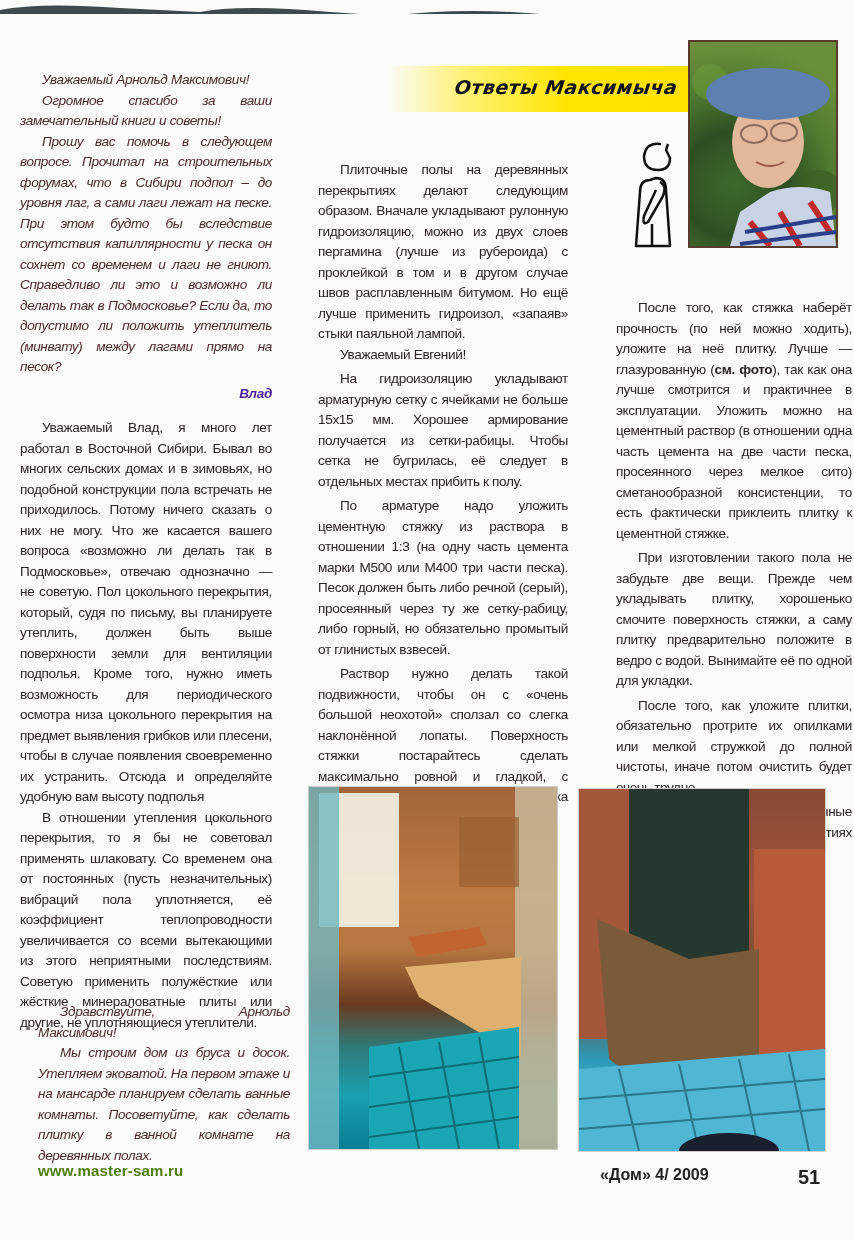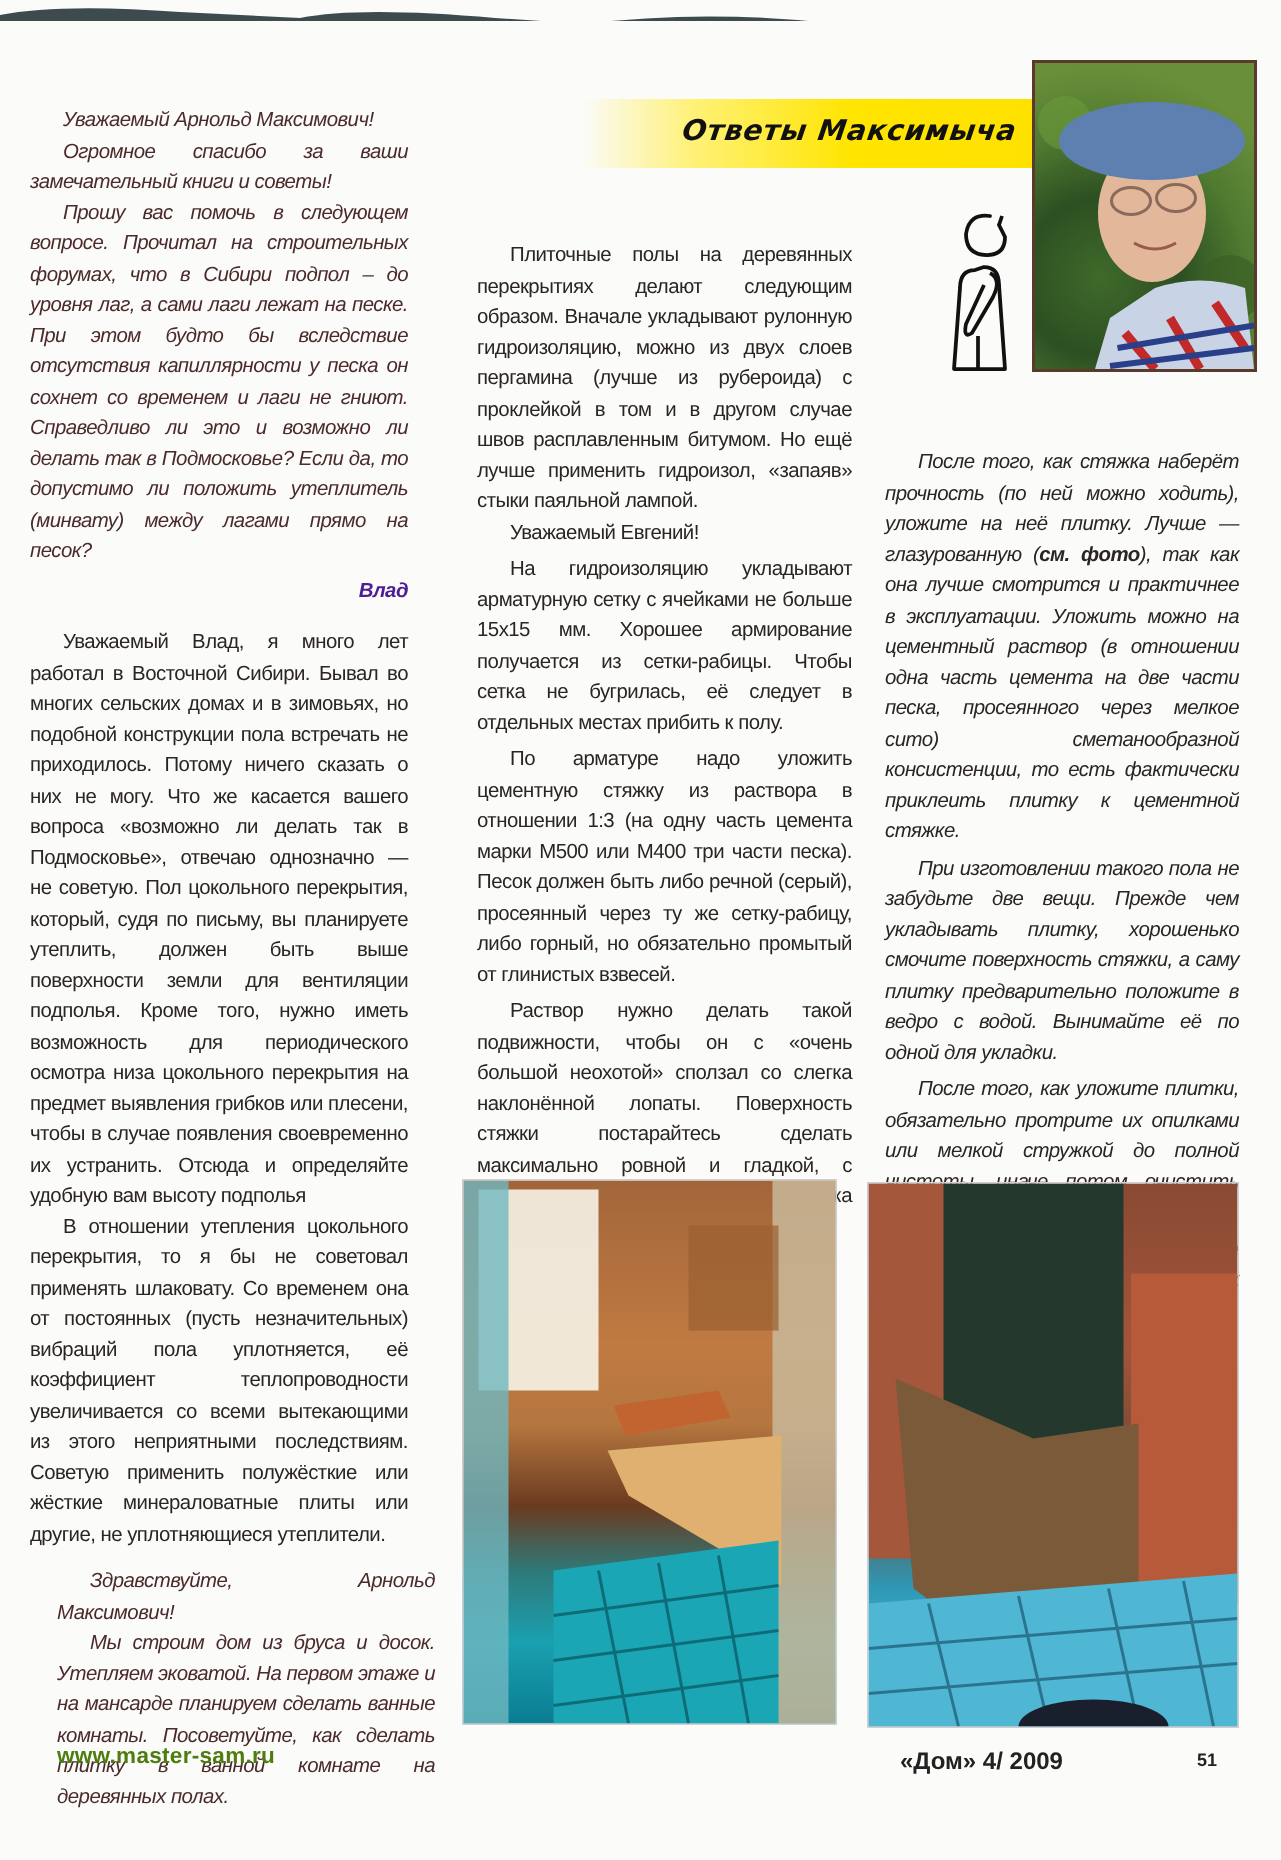--- a/index.html
+++ b/index.html
@@ -12,23 +12,23 @@
   .top-wave { position: absolute; left: 0; top: 0; width: 854px; height: 22px; }
   .col { position: absolute; font-size: 13.6px; line-height: 20.5px; text-align: justify; letter-spacing: -0.35px; }
   .col p { margin: 0; text-indent: 22px; }
   .letter { color: #4a2a2a; font-style: italic; }
   .letter p { text-indent: 22px; }
   .signature { text-align: right; font-weight: bold; font-style: italic; margin-top: 6px !important; text-indent: 0 !important; color: #4c1d95; }
   .gap { height: 14px; }
   .gap-sm { height: 4px; }
 
   #col-left { left: 20px; top: 70px; width: 252px; }
-  #letter2 { position: absolute; left: 38px; top: 1044px; width: 252px; }
+  #letter2 { position: absolute; left: 38px; top: 1002px; width: 252px; }
   #col-mid { left: 318px; top: 160px; width: 250px; }
-  #col-right { left: 590px; top: 298px; width: 236px; font-style: italic; }
+  #col-right { left: 616px; top: 298px; width: 236px; }
 
   .banner {
     position: absolute; left: 388px; top: 66px; width: 300px; height: 46px;
     background: linear-gradient(90deg, rgba(255,241,120,0) 0%, #fff176 25%, #ffe500 60%, #ffe100 100%);
   }
   .banner-title {
     position: absolute; right: 10px; top: 10px; font-size: 19px; font-weight: bold; font-style: italic;
     letter-spacing: 0.5px; color: #111; font-family: "DejaVu Sans", sans-serif; transform: skewX(-8deg);
   }
   .portrait {
@@ -39,21 +39,21 @@
   .stick-figure { position: absolute; left: 630px; top: 140px; width: 56px; height: 112px; }
 
   .photo { position: absolute; border: 1px solid #cfcfcf; overflow: hidden; }
   #photo-sauna { left: 308px; top: 786px; width: 248px; height: 362px;
     background: linear-gradient(180deg, #a2653a 0%, #c07a42 30%, #b5763f 45%, #6a3a20 60%, #2e7a7a 72%, #1aa0b0 85%, #0a7d93 100%); }
   #photo-stove { left: 578px; top: 788px; width: 246px; height: 362px;
     background: linear-gradient(180deg, #8a4a33 0%, #a2543a 30%, #6b4a34 55%, #2d9ab8 75%, #5fb8d0 90%, #2a8eb0 100%); }
 
   .footer-site { position: absolute; left: 38px; top: 1162px; font-weight: bold; font-size: 15px; color: #4d7c0f; letter-spacing: 0.2px; }
   .footer-issue { position: absolute; left: 600px; top: 1166px; font-weight: bold; font-size: 16px; color: #222; }
-  .footer-page { position: absolute; left: 798px; top: 1166px; font-weight: bold; font-size: 12px; color: #222; }
+  .footer-page { position: absolute; left: 798px; top: 1166px; font-weight: bold; font-size: 20px; color: #222; }
   b.bold { font-weight: bold; }
 </style>
 </head>
 <body>
 
 <svg class="top-wave" viewBox="0 0 854 22" preserveAspectRatio="none">
   <path d="M0 10 Q40 2 120 8 L200 12 Q240 4 330 12 L390 16 Q470 6 560 16 L650 20 Q700 12 740 18 L800 22 Q820 14 854 16 L854 22 L0 22 Z" fill="#1b2b30" opacity="0.85"></path>
   <rect x="0" y="14" width="854" height="8" fill="#fbfbf9"></rect>
 </svg>
 

